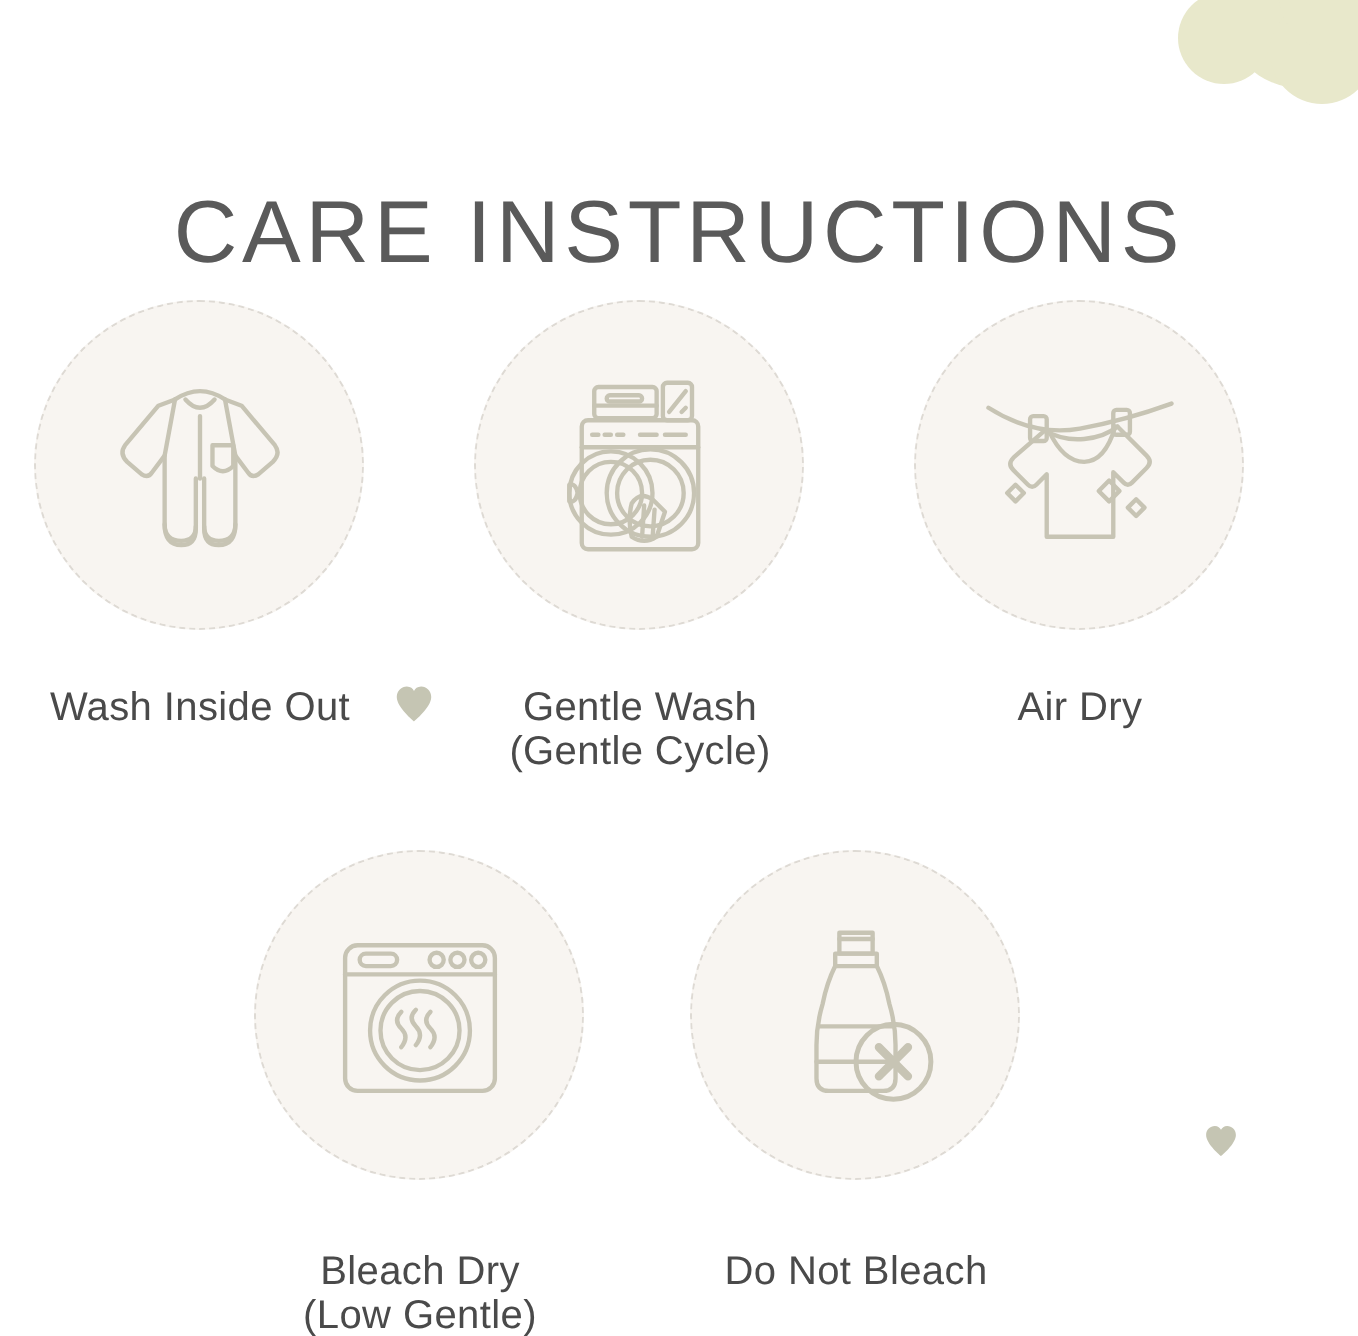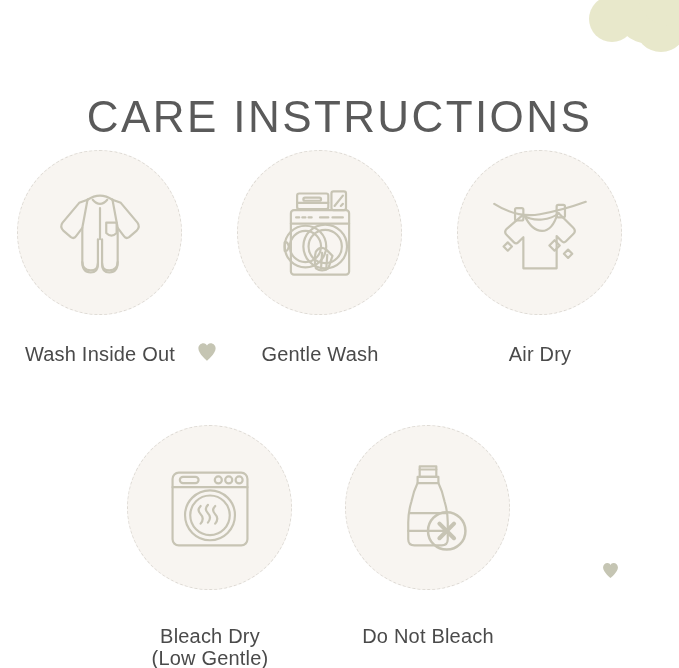--- a/index.html
+++ b/index.html
@@ -248,20 +248,21 @@
     </svg>
   </div>
 </div>
 
 <div class="label" id="label-0">
   <span>Wash Inside Out</span>
   <span class="sub"></span>
 </div>
 <div class="label" id="label-1">
   <span>Gentle Wash</span>
+  <span class="sub">(Gentle Cycle)</span>
 </div>
 <div class="label" id="label-2">
   <span>Air Dry</span>
   <span class="sub"></span>
 </div>
 <div class="label" id="label-3">
   <span>Bleach Dry</span>
   <span class="sub">(Low Gentle)</span>
 </div>
 <div class="label" id="label-4">

